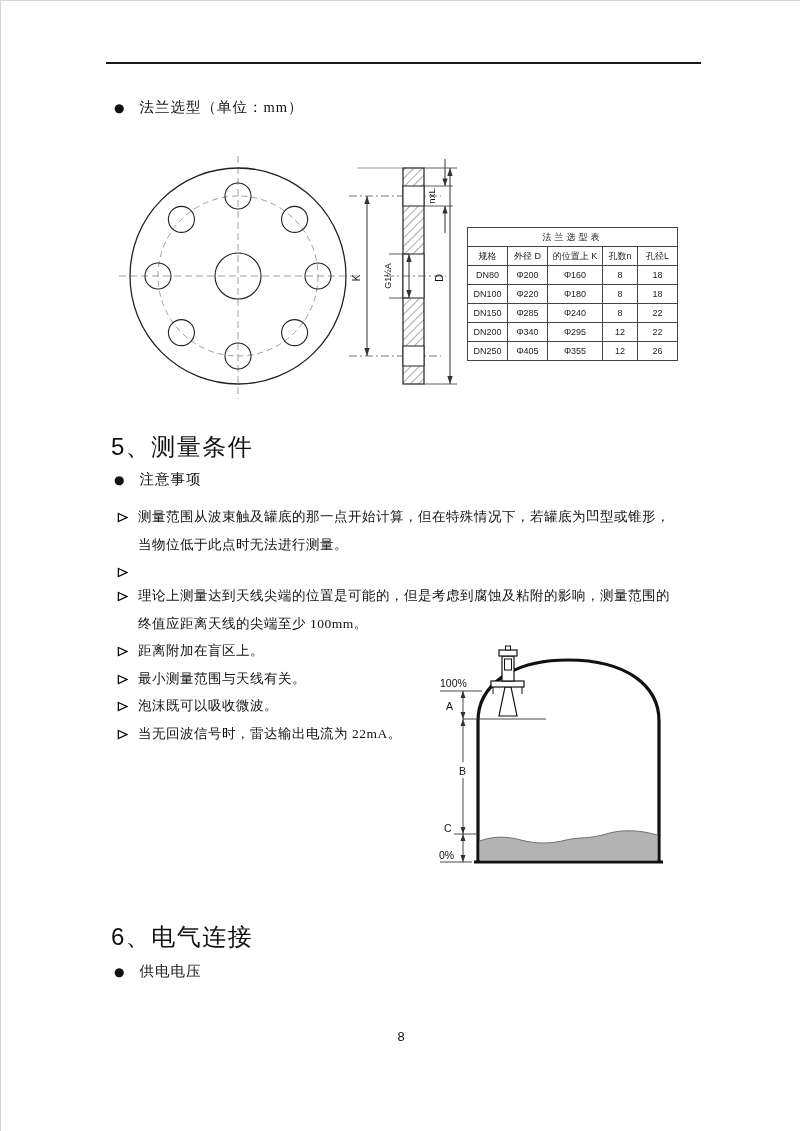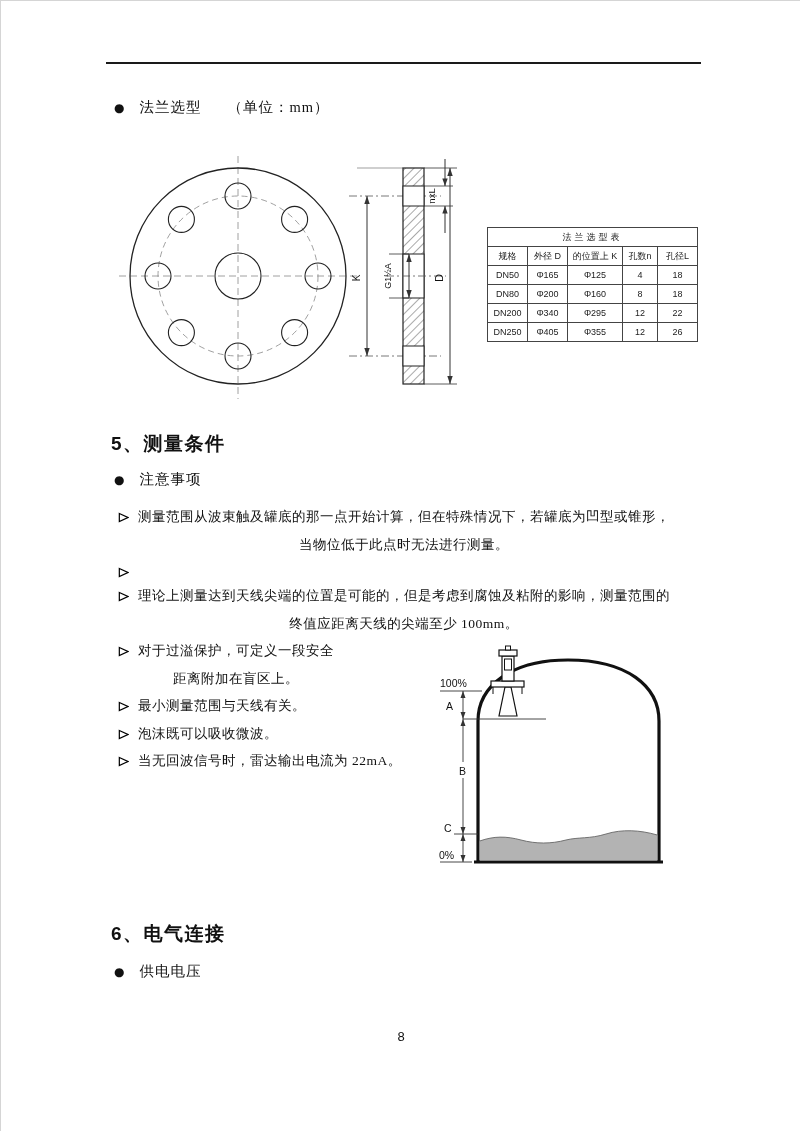--- a/index.html
+++ b/index.html
@@ -5,39 +5,39 @@
   html,body { margin:0; padding:0; background:#e8e8e8; }
   .page {
     position:relative; width:800px; height:1131px; background:#ffffff;
     margin:0 auto; overflow:hidden; border:1px solid #d5d5d5;
     font-family:"Liberation Serif","DejaVu Serif",serif; color:#111;
   }
   .header-rule { position:absolute; left:105px; top:61px; width:595px; height:2px; background:#1a1a1a; }
 
   .bullet-heading { position:absolute; display:flex; align-items:center; font-size:14.5px; letter-spacing:1px; }
   .bullet-heading .dot { font-size:12px; margin-right:14px; font-family:"DejaVu Sans",sans-serif; }
-  .unit-label { margin-left:26px; letter-spacing:1px; }
+  .unit-label { letter-spacing:1px; }
 
   .section-title { position:absolute; font-family:"Liberation Sans","DejaVu Sans",sans-serif;
-    font-weight:bold; font-size:19px; letter-spacing:1.5px; }
+    font-weight:normal; font-size:24px; letter-spacing:1.5px; }
 
   .fig { position:absolute; }
 
   
-  .flange-table { position:absolute; left:486px; top:226px; border-collapse:collapse;
+  .flange-table { position:absolute; left:466px; top:226px; border-collapse:collapse;
     font-family:"Liberation Sans","DejaVu Sans",sans-serif; font-size:9px; color:#222; table-layout:fixed;padding-left:12px; }
   .flange-table td, .flange-table th { border:1px solid #444; text-align:center; height:18px;
     padding:0 1px; font-weight:normal; overflow:hidden; white-space:nowrap; }
   .flange-table .tbl-title td { letter-spacing:3px; font-size:9px; }
   .col0{width:40px}.col1{width:40px}.col2{width:55px}.col3{width:35px}.col4{width:40px}
 
   
   .notes { position:absolute; left:116px; top:502px; width:600px;
     font-size:13.5px; letter-spacing:0.5px; }
-  .note-item { display:flex; align-items:flex-start;text-align:center; }
+  .note-item { display:flex; align-items:flex-start; }
   .note-marker { flex:0 0 12px; margin:8px 9px 0 0; }
   .note-line { height:27.5px; line-height:27.5px; white-space:nowrap; }
 
   .page-number { position:absolute; left:0; top:1028px; width:800px; text-align:center;
     font-size:13px; font-family:"Liberation Sans","DejaVu Sans",sans-serif; }
 
   svg text { font-family:"Liberation Sans","DejaVu Sans",sans-serif; fill:#111; }
 </style>
 </head>
 <body>
@@ -137,34 +137,41 @@
       <tr>
           <th>规格</th>
           <th>外径 D</th>
           <th>的位置上 K</th>
           <th>孔数n</th>
           <th>孔径L</th>
         </tr>
     </tbody>
     <tbody>
         <tr>
-          <td>DN50</td>
-          <td>Φ165</td>
-          <td>Φ125</td>
-          <td>4</td>
-          <td>18</td>
-        </tr>
-        <tr>
           <td>DN80</td>
           <td>Φ200</td>
           <td>Φ160</td>
           <td>8</td>
           <td>18</td>
         </tr>
         <tr>
+          <td>DN100</td>
+          <td>Φ220</td>
+          <td>Φ180</td>
+          <td>8</td>
+          <td>18</td>
+        </tr>
+        <tr>
+          <td>DN150</td>
+          <td>Φ285</td>
+          <td>Φ240</td>
+          <td>8</td>
+          <td>22</td>
+        </tr>
+        <tr>
           <td>DN200</td>
           <td>Φ340</td>
           <td>Φ295</td>
           <td>12</td>
           <td>22</td>
         </tr>
         <tr>
           <td>DN250</td>
           <td>Φ405</td>
           <td>Φ355</td>
@@ -203,21 +210,20 @@
         <div class="note-text">
           <div class="note-line">理论上测量达到天线尖端的位置是可能的，但是考虑到腐蚀及粘附的影响，测量范围的</div>
           <div class="note-line">终值应距离天线的尖端至少 100mm。</div>
         </div>
       </div>
       <div class="note-item">
         <span class="note-marker"><svg width="11" height="11" viewBox="0 0 10 10">
             <path d="M1.2,1.3 L9,5 L1.2,8.7 Z" fill="#fff" stroke="#000" stroke-width="1.1"></path>
           </svg></span>
         <div class="note-text">
-          <div class="note-line">对于过溢保护，可定义一段安全</div>
           <div class="note-line">距离附加在盲区上。</div>
         </div>
       </div>
       <div class="note-item">
         <span class="note-marker"><svg width="11" height="11" viewBox="0 0 10 10">
             <path d="M1.2,1.3 L9,5 L1.2,8.7 Z" fill="#fff" stroke="#000" stroke-width="1.1"></path>
           </svg></span>
         <div class="note-text">
           <div class="note-line">最小测量范围与天线有关。</div>
         </div>

